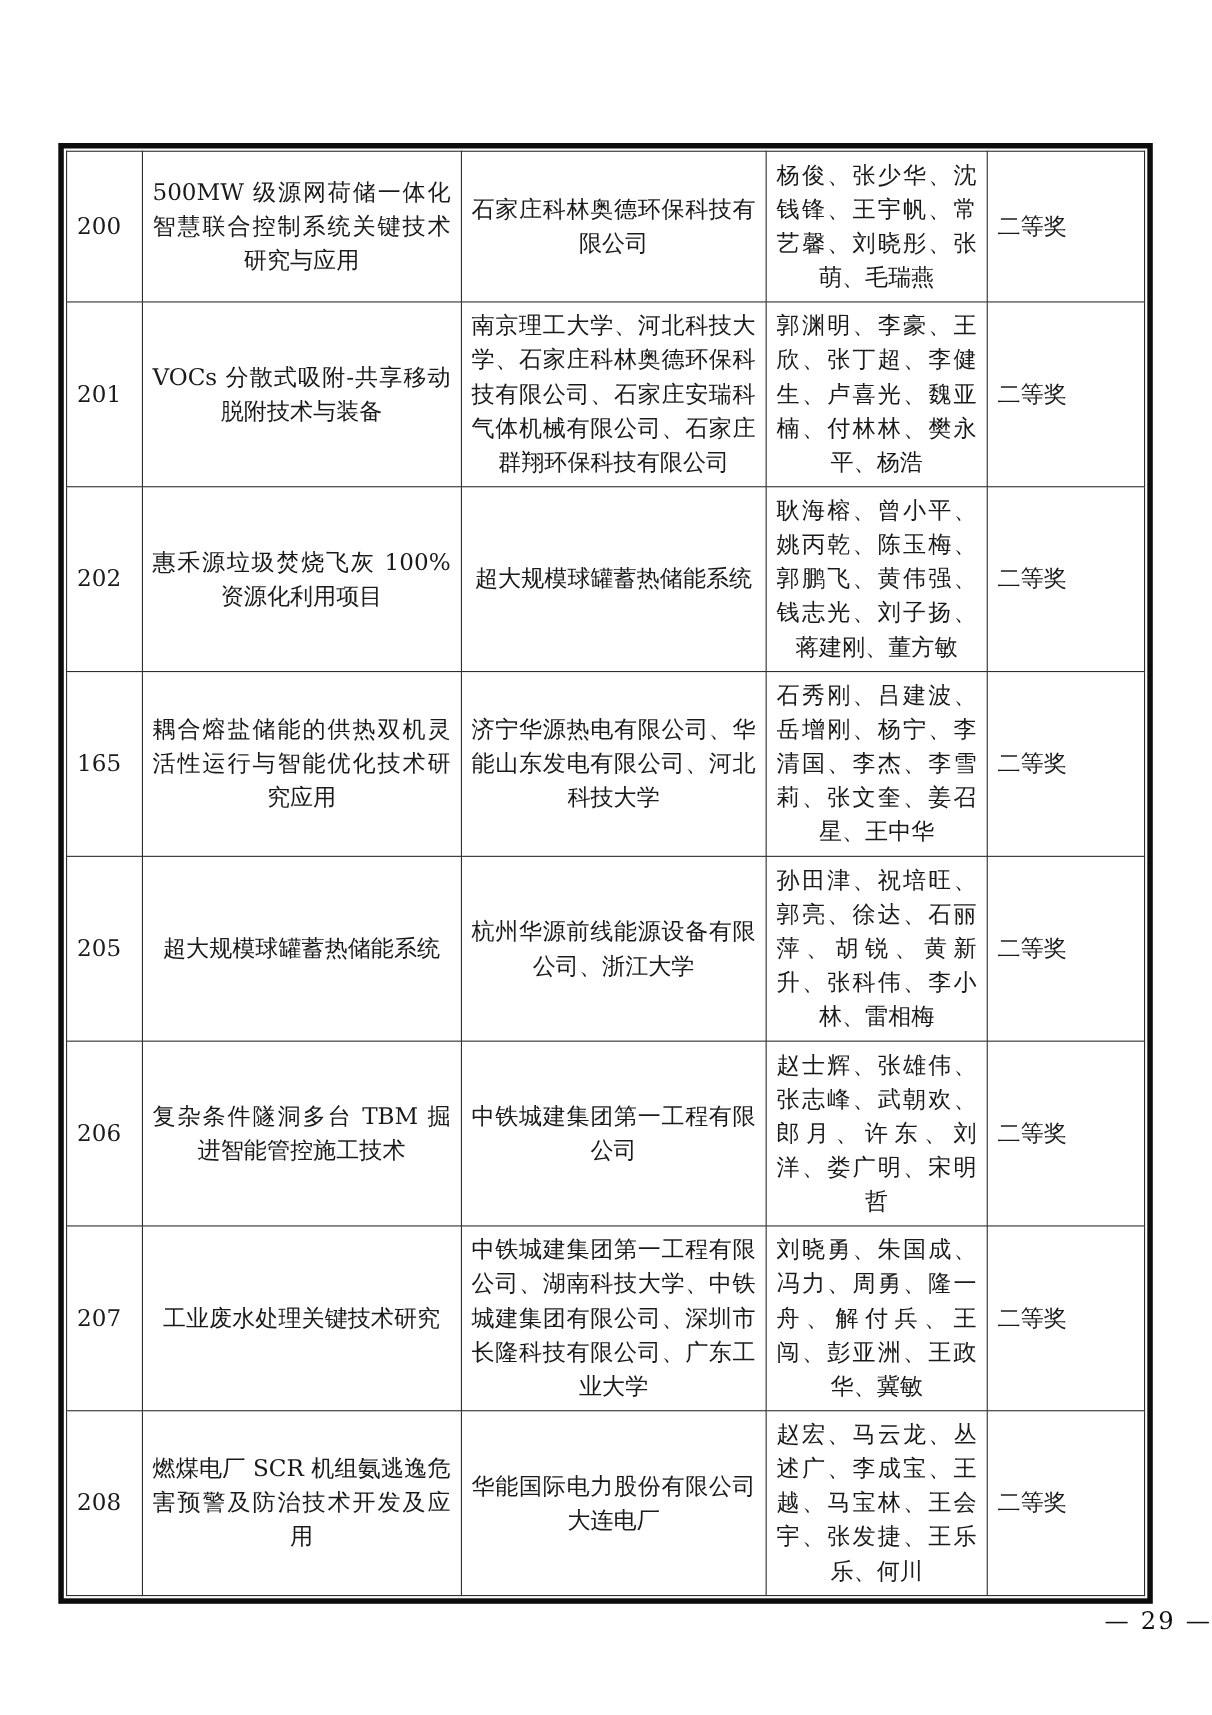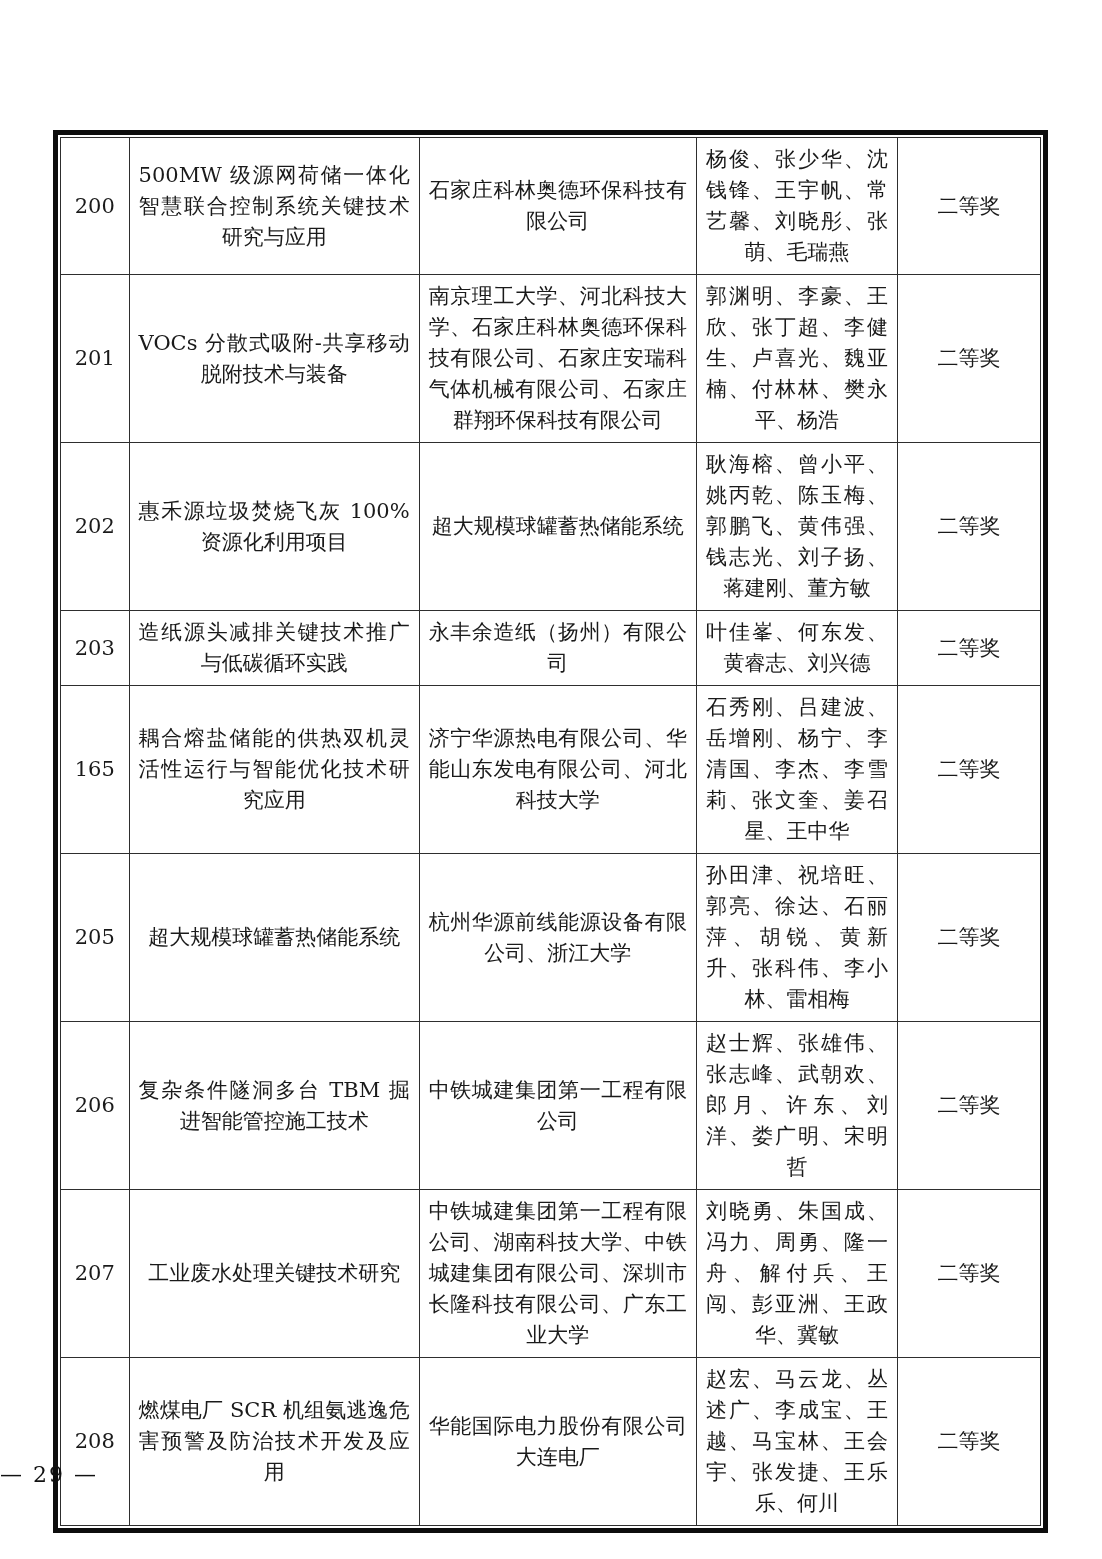--- a/index.html
+++ b/index.html
@@ -40,33 +40,33 @@
     word-break: break-all;
     overflow-wrap: anywhere;
   }
   .col-num    { width: 7.0%;  }
   .col-title  { width: 29.6%; }
   .col-org    { width: 28.3%; }
   .col-people { width: 20.5%; }
   .col-award  { width: 14.6%; }
 
   td.cell-center {
-    text-align: center;
+    text-align: left;
   }
   td.cell-dist {
     text-align: justify;
     text-align-last: center;
     text-justify: inter-character;
   }
   .footer {
     position: absolute;
     left: 0;
     top: 1462px;
     width: 100%;
-    text-align: left;
+    text-align: right;
     font-size: 22px;
     color: #111111;
     letter-spacing: 2px;
   }
 </style>
 </head>
 <body>
 
 <div class="page">
 
@@ -97,27 +97,20 @@
     </tr>
 
     <tr>
       <td class="cell-center">202</td>
       <td class="cell-dist">惠禾源垃圾焚烧飞灰 100%资源化利用项目</td>
       <td class="cell-dist">超大规模球罐蓄热储能系统</td>
       <td class="cell-dist">耿海榕、曾小平、姚丙乾、陈玉梅、郭鹏飞、黄伟强、钱志光、刘子扬、蒋建刚、董方敏</td>
       <td class="cell-center">二等奖</td>
     </tr>
 
-    <tr>
-      <td class="cell-center">203</td>
-      <td class="cell-dist">造纸源头减排关键技术推广与低碳循环实践</td>
-      <td class="cell-dist">永丰余造纸（扬州）有限公司</td>
-      <td class="cell-dist">叶佳峯、何东发、黄睿志、刘兴德</td>
-      <td class="cell-center">二等奖</td>
-    </tr>
 
     <tr>
       <td class="cell-center">165</td>
       <td class="cell-dist">耦合熔盐储能的供热双机灵活性运行与智能优化技术研究应用</td>
       <td class="cell-dist">济宁华源热电有限公司、华能山东发电有限公司、河北科技大学</td>
       <td class="cell-dist">石秀刚、吕建波、岳增刚、杨宁、李清国、李杰、李雪莉、张文奎、姜召星、王中华</td>
       <td class="cell-center">二等奖</td>
     </tr>
 
     <tr>

